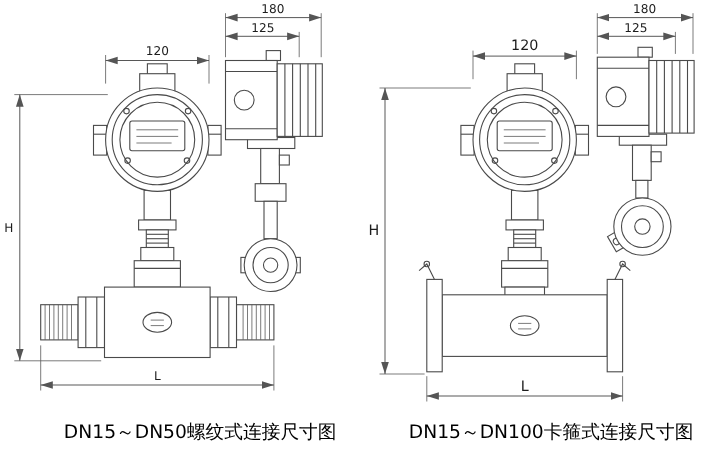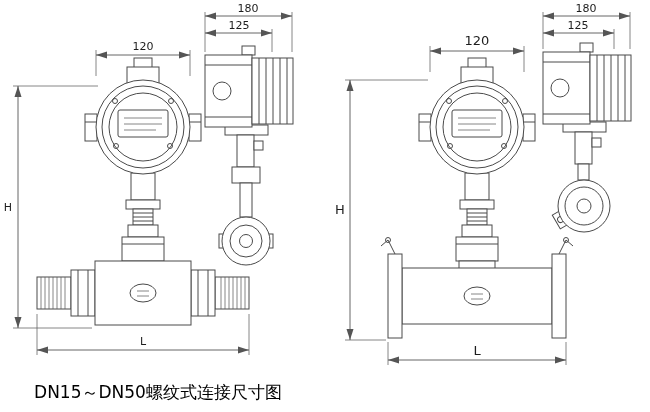--- a/index.html
+++ b/index.html
@@ -7,21 +7,21 @@
          font-family:"DejaVu Sans",sans-serif;}
   svg{position:absolute;left:0;top:0;}
   
   .s  {stroke:#4a4a4a;fill:none;stroke-width:1;}
   .sf {stroke:#4a4a4a;fill:#ffffff;stroke-width:1;}
   .thin{stroke:#5f5f5f;fill:none;stroke-width:.75;}
   .dim {stroke:#555;fill:none;stroke-width:.9;}
   text.dimtxt{font-family:"DejaVu Sans",sans-serif;font-size:11px;fill:#1d1d1d;text-anchor:middle;}
   text.dimtxt-lg{font-family:"DejaVu Sans",sans-serif;font-size:13px;fill:#1d1d1d;text-anchor:middle;}
   .caption{position:absolute;top:381px;font-size:17px;color:#000;text-align:center;white-space:nowrap;}
-  .caption.left{left:12px;width:292px;}
+  .caption.left{left:0;width:292px;padding-left:36px;}
   .caption.right{left:352px;width:298px;}
 </style>
 </head>
 <body>
 
 <div class="stage">
 <svg width="650" height="412" viewBox="0 0 650 412">
   <defs>
     <marker id="arr" markerWidth="12" markerHeight="10" refX="11" refY="5" orient="auto-start-reverse" markerUnits="userSpaceOnUse">
       <path d="M0,1.5 L11,5 L0,8.5 Z" fill="#555"></path>
@@ -190,13 +190,14 @@
     <line class="thin" x1="630" y1="49" x2="630" y2="12"></line>
     <line class="thin" x1="614" y1="49" x2="614" y2="29"></line>
     <line class="dim" x1="543" y1="16" x2="630" y2="16" marker-start="url(#arr)" marker-end="url(#arr)"></line>
     <text class="dimtxt" x="586" y="12">180</text>
     <line class="dim" x1="543" y1="33" x2="614" y2="33" marker-start="url(#arr)" marker-end="url(#arr)"></line>
     <text class="dimtxt" x="578" y="29">125</text>
   </g>
 </svg>
 
 <div class="caption left">DN15～DN50螺纹式连接尺寸图</div>
+<div class="caption right">DN15～DN100卡箍式连接尺寸图</div>
 </div>
 
 </body></html>

